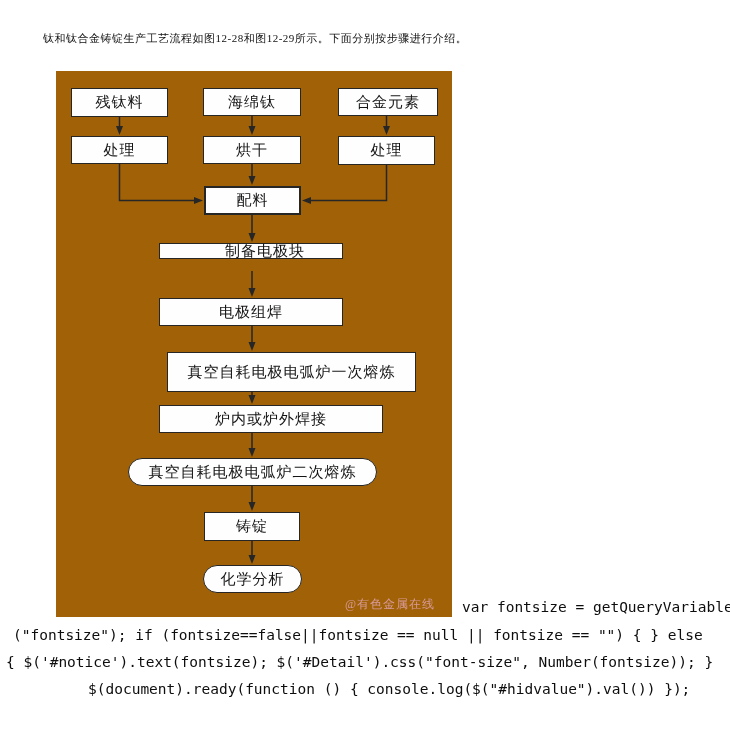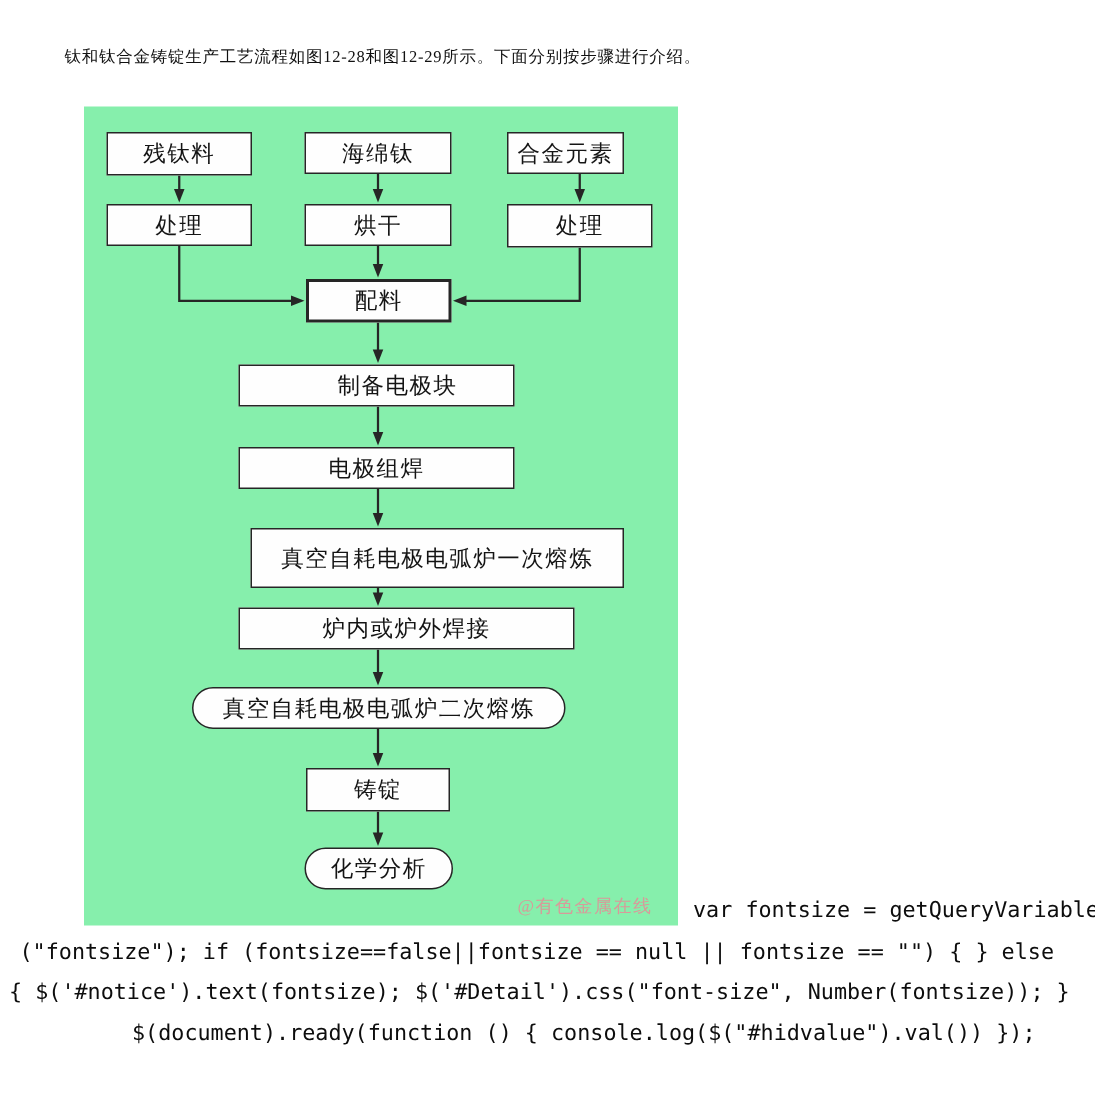--- a/index.html
+++ b/index.html
@@ -13,39 +13,39 @@
   }
   
   #intro{
     position:absolute;left:43px;top:28px;width:640px;
     font-size:11px;line-height:20px;letter-spacing:0.5px;
     color:#111;
   }
   
   #diagram{
     position:absolute;left:56px;top:71px;width:396px;height:546px;
-    background:#86efac;
+    background:#a16207;
   }
   .node{
     position:absolute;
     background:#fefefe;
     border:1.5px solid #262626;
     display:flex;align-items:center;justify-content:center;
     font-size:15px;letter-spacing:1px;color:#141414;
     box-sizing:border-box;
     white-space:nowrap;
   }
   .n0{left:15px;top:17px;width:97px;height:29px;}
   .n1{left:147px;top:17px;width:98px;height:28px;}
-  .n2{left:282px;top:17px;width:78px;height:28px;}
+  .n2{left:282px;top:17px;width:100px;height:28px;}
   .n3{left:15px;top:65px;width:97px;height:28px;}
   .n4{left:147px;top:65px;width:98px;height:28px;}
   .n5{left:282px;top:65px;width:97px;height:29px;}
   .n6{left:148px;top:115px;width:97px;height:29px;border-width:2px;}
-  .n7{left:103px;top:172px;width:184px;height:28px;padding-left:28px;}
+  .n7{left:103px;top:172px;width:184px;height:16px;padding-left:28px;}
   .n8{left:103px;top:227px;width:184px;height:28px;}
   .n9{left:72px;top:281px;width:249px;height:40px;margin-left:39px;}
   .n10{left:103px;top:334px;width:224px;height:28px;}
   .n11{left:72px;top:387px;width:249px;height:28px;border-radius:14px;}
   .n12{left:148px;top:441px;width:96px;height:29px;}
   .n13{left:147px;top:494px;width:99px;height:28px;border-radius:14px;}
   #connectors{position:absolute;left:0;top:0;width:396px;height:546px;}
   #connectors line,#connectors polyline{stroke:#262626;stroke-width:1.5;fill:none;}
   #connectors polygon{fill:#262626;stroke:none;}
   

